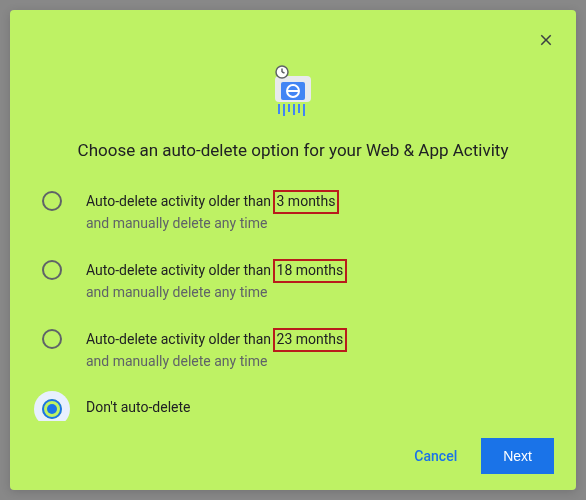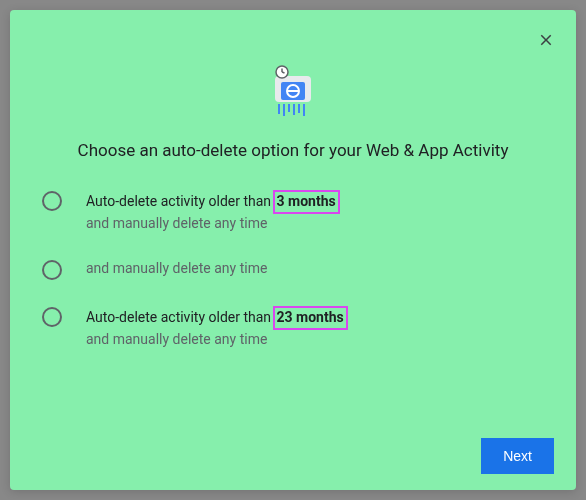--- a/index.html
+++ b/index.html
@@ -14,21 +14,21 @@
       height: 500px;
       overflow: hidden;
       position: relative;
     }
     .modal {
       position: absolute;
       top: 10px;
       left: 10px;
       right: 10px;
       bottom: 10px;
-      background: #86efac;
+      background: #bef264;
       border-radius: 4px;
       box-shadow: 0 2px 10px rgba(0,0,0,0.15);
       display: flex;
       flex-direction: column;
     }
     .close-btn {
       position: absolute;
       top: 18px;
       right: 18px;
       width: 24px;
@@ -113,25 +113,24 @@
       font-size: 14px;
       color: #202124;
       line-height: 1.4;
     }
     .option-sub {
       font-size: 14px;
       color: #5f6368;
       line-height: 1.4;
     }
     .highlight {
-      border: 2px solid #d946ef;
+      border: 2px solid #b91c1c;
       padding: 0 2px;
       display: inline-block;
       margin-left: -2px;
-      font-weight: bold;
     }
     .footer {
       padding: 16px 22px;
       display: flex;
       justify-content: flex-end;
       align-items: center;
       gap: 20px;
       border-top: 1px solid transparent;
     }
     .btn-cancel {
@@ -193,35 +192,47 @@
           <div class="option-label">
             <span>Auto-delete activity older than </span><span class="highlight">3 months</span>
           </div>
           <div class="option-sub">and manually delete any time</div>
         </div>
       </div>
 
       <div class="option">
         <div class="radio"></div>
         <div class="option-text">
+          <div class="option-label">
+            <span>Auto-delete activity older than </span><span class="highlight">18 months</span>
+          </div>
           <div class="option-sub">and manually delete any time</div>
         </div>
       </div>
 
       <div class="option">
         <div class="radio"></div>
         <div class="option-text">
           <div class="option-label">
             <span>Auto-delete activity older than </span><span class="highlight">23 months</span>
           </div>
           <div class="option-sub">and manually delete any time</div>
         </div>
       </div>
 
+      <div class="option">
+        <div class="radio selected"></div>
+        <div class="option-text">
+          <div class="option-label">
+            <span>Don't auto-delete</span>
+          </div>
+        </div>
+      </div>
 
     </div>
 
   </div>
 
   <div class="footer">
+    <span class="btn-cancel">Cancel</span>
     <button class="btn-next">Next</button>
   </div>
 </div>
 
 </body></html>

